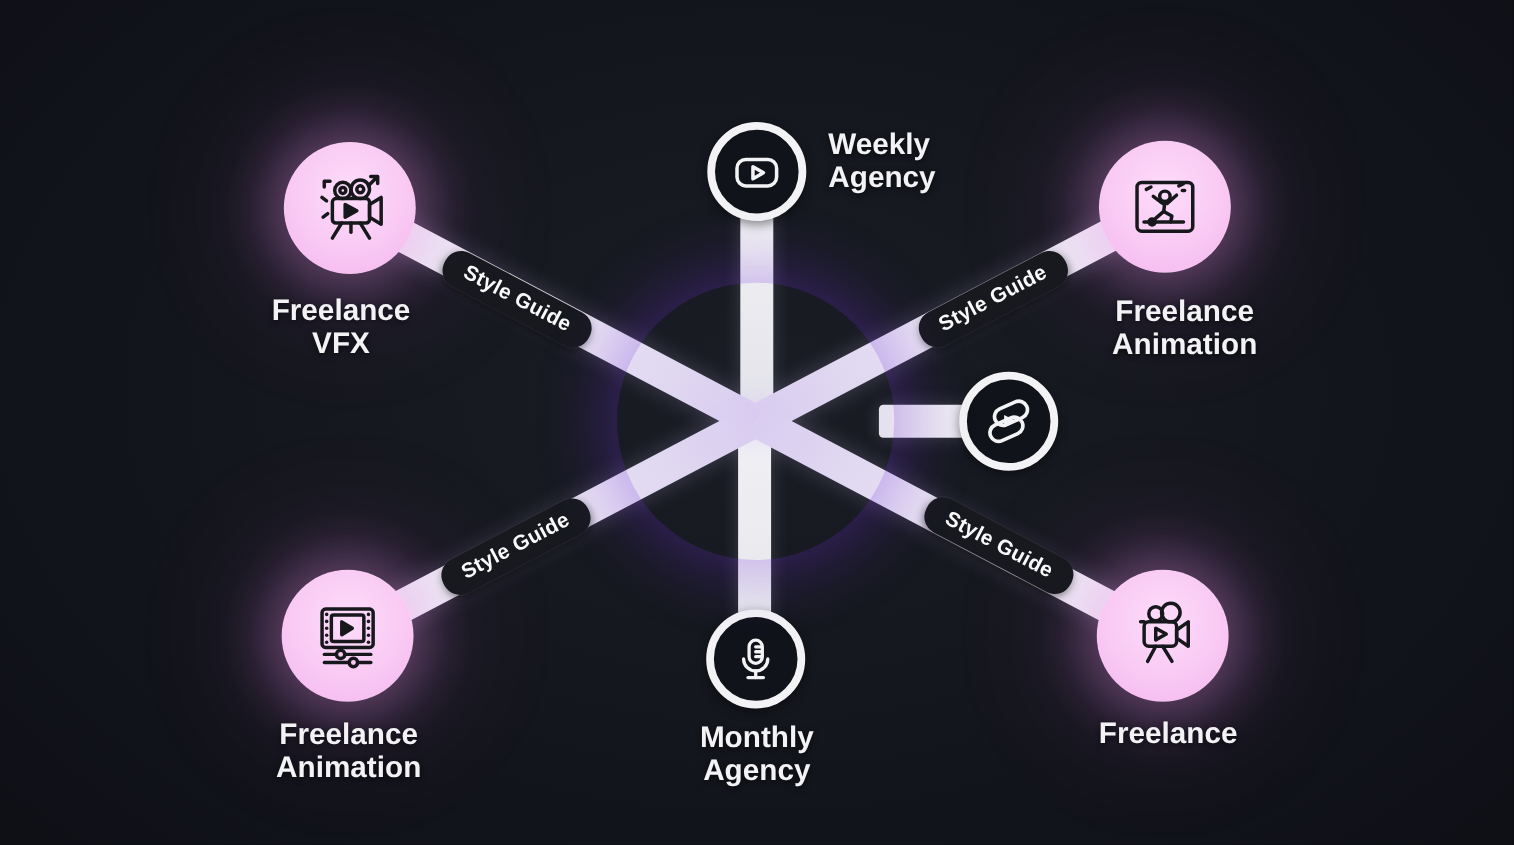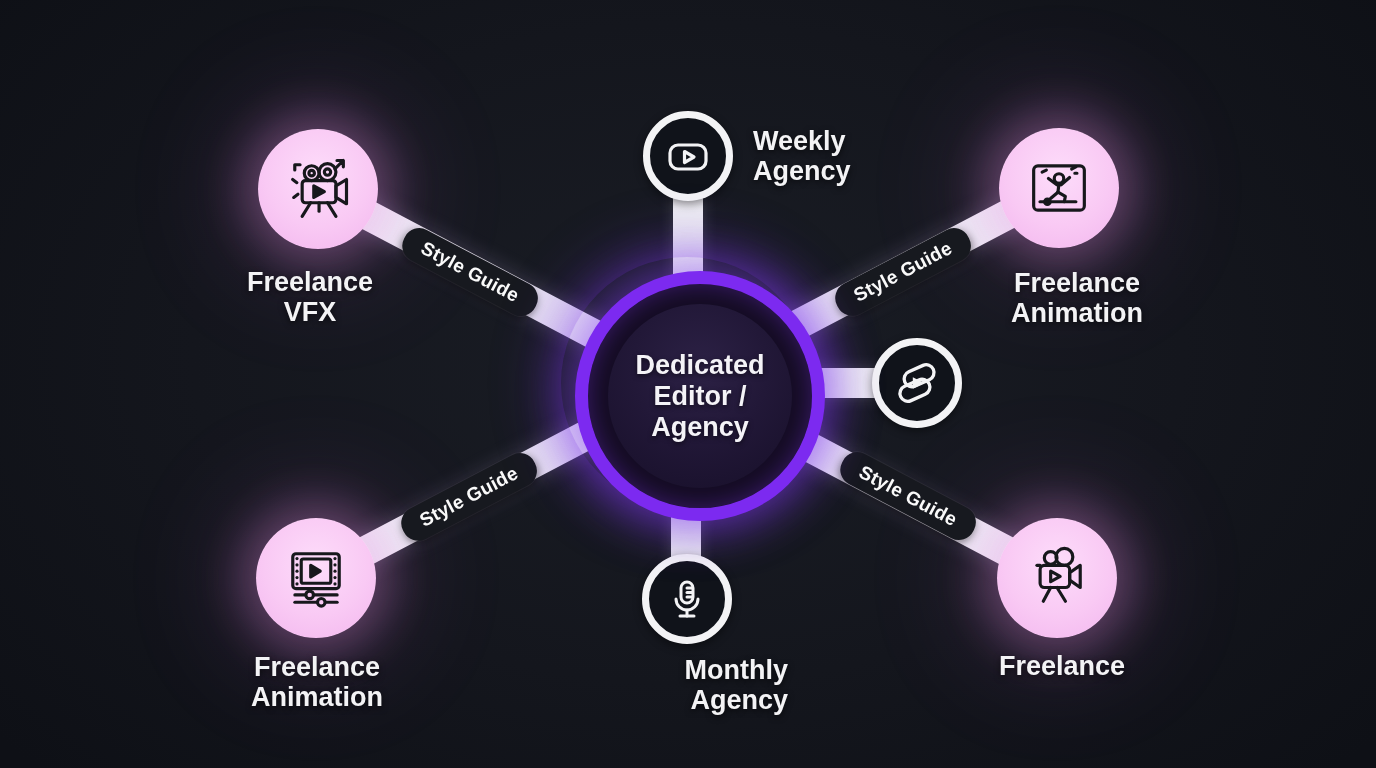--- a/index.html
+++ b/index.html
@@ -66,29 +66,20 @@
   <div class="band band-diag" style="left:663px;top:270px;width:421px;transform:rotate(-27.7deg);background:linear-gradient(90deg,#d9cdf0 0%,#e6e0f2 40%,#f4f2f7 100%);"></div>
   <div class="band band-diag" style="left:291px;top:465px;width:420px;transform:rotate(-27.7deg);background:linear-gradient(90deg,#f4f2f7 0%,#e6e0f2 60%,#d9cdf0 100%);"></div>
   <div class="band band-diag" style="left:663px;top:465px;width:418px;transform:rotate(27.8deg);background:linear-gradient(90deg,#d9cdf0 0%,#e6e0f2 40%,#f4f2f7 100%);"></div>
 
   <div class="pill" style="left:470px;top:272px;--rot:27.8deg"><span>Style Guide</span></div>
   <div class="pill" style="left:903px;top:272px;--rot:-27.7deg"><span>Style Guide</span></div>
   <div class="pill" style="left:469px;top:497px;--rot:-27.7deg"><span>Style Guide</span></div>
   <div class="pill" style="left:908px;top:496px;--rot:27.8deg"><span>Style Guide</span></div>
 
   <div class="hub-outer"></div>
-  <div class="hub-ring">
-    <div class="hub-inner">
-      <div class="hub-text">
-        <span>Dedicated</span>
-        <span>Editor /</span>
-        <span>Agency</span>
-      </div>
-    </div>
-  </div>
 
   <div class="ring-node" style="left:643px;top:111px;">
     <svg width="48" height="48" viewBox="0 0 48 48" fill="none" stroke="#f3f3f5" stroke-width="3.2" stroke-linejoin="round" stroke-linecap="round">
       <rect x="6" y="13" width="36" height="24" rx="8"></rect>
       <path d="M20.5 19.5 L30 25 L20.5 30.5 Z"></path>
     </svg>
   </div>
 
   <div class="ring-node" style="left:872px;top:338px;">
     <svg width="50" height="50" viewBox="0 0 48 48" fill="none" stroke="#f3f3f5" stroke-width="3.2" stroke-linejoin="round" stroke-linecap="round">
@@ -172,27 +163,27 @@
       <circle cx="43" cy="16" r="8"></circle>
       <rect x="20" y="24" width="28" height="21" rx="4"></rect>
       <path d="M30 29.5 L39 34.5 L30 39.5 Z"></path>
       <path d="M48 31 L58 24 L58 45 L48 38 Z"></path>
       <line x1="30" y1="45" x2="23" y2="58"></line>
       <line x1="36" y1="45" x2="44" y2="58"></line>
       <path d="M17 24 L20 24"></path>
     </svg>
   </div>
 
-  <div class="node-label" style="left:753px;top:126px;">
+  <div class="node-label" style="left:753px;top:116px;">
     <span>Weekly</span>
     <span>Agency</span>
   </div>
 
 
-  <div class="node-label center" style="left:588px;top:655px;width:200px;text-align:right;">
+  <div class="node-label center" style="left:588px;top:655px;width:200px;">
     <span>Monthly</span>
     <span>Agency</span>
   </div>
 
   <div class="node-label center" style="left:210px;top:267px;width:200px;">
     <span>Freelance</span>
     <span>VFX</span>
   </div>
 
   <div class="node-label center" style="left:952px;top:268px;width:250px;">

